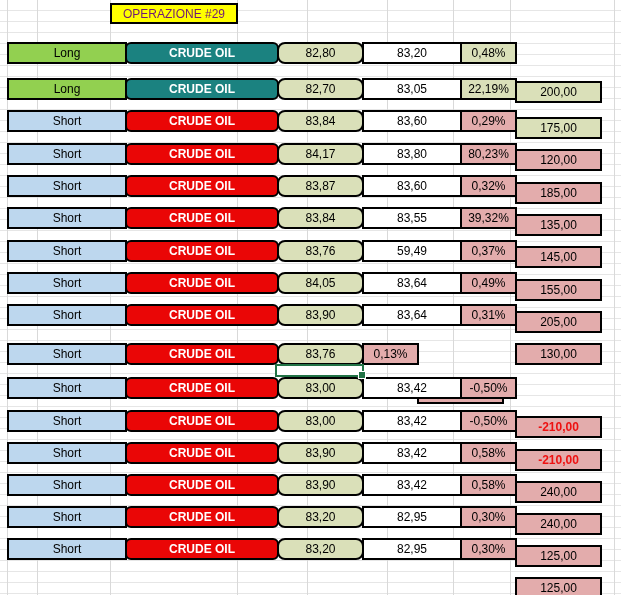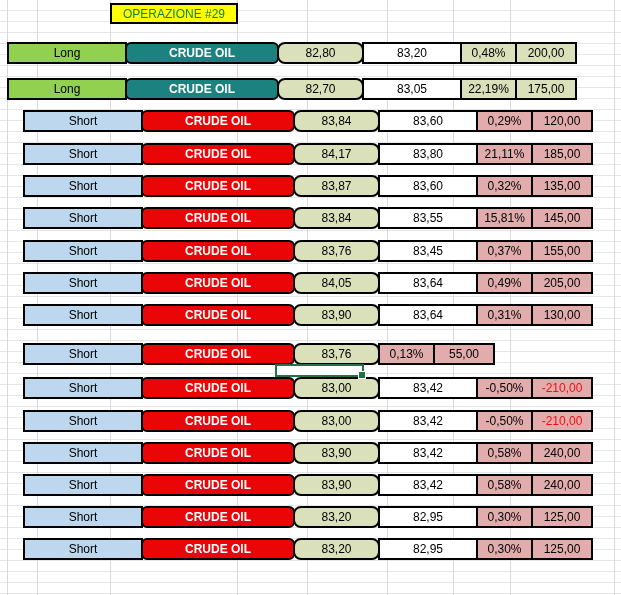--- a/index.html
+++ b/index.html
@@ -27,43 +27,43 @@
       repeating-linear-gradient(to bottom, transparent 0px, transparent 10px, #e6e6e6 10px, #e6e6e6 11px);
     background-repeat:no-repeat,no-repeat,no-repeat,no-repeat,no-repeat,no-repeat,no-repeat,no-repeat,no-repeat,repeat;
     background-position:7px 0,37px 0,110px 0,237px 0,307px 0,387px 0,453px 0,510px 0,614px 0,0 0;
     background-size:1px 100%,1px 100%,1px 100%,1px 100%,1px 100%,1px 100%,1px 100%,1px 100%,1px 100%,100% auto;
   }
   .op-header{
     position:absolute;left:110px;top:3px;width:128px;height:21px;
     box-sizing:border-box;border:2px solid #000;
     background:#ffff00;
     display:flex;align-items:center;justify-content:center;
-    font-size:12px;color:#15803d;
+    font-size:12px;color:#701a75;
   }
   .row{position:absolute;left:7px;height:22px;display:flex;justify-content:space-between;}
   .cell{
     box-sizing:border-box;height:22px;
     border:2px solid #000;margin-left:-2px;
     display:flex;align-items:center;justify-content:center;
     font-size:12px;color:#000;white-space:nowrap;
   }
   .cell:first-child{margin-left:0;}
   .c-side{width:120px;}
   .c-inst{width:154px;font-weight:bold;color:#fff;border-radius:6px;}
   .c-entry{width:87px;background:#dae0b9;border-radius:8px;}
   .c-exit{width:100px;background:#ffffff;}
   .c-pct{width:57px;}
-  .c-amt{width:62px;}
+  .c-amt{width:87px;margin-top:39px;}
   .long  .c-side{background:#92d050;}
   .long  .c-inst{background:#1b8280;}
   .long  .c-pct,.long .c-amt{background:#dae0b9;}
-  .short .c-side{background:#bdd7ee;margin-left:16px;}
+  .short .c-side{background:#bdd7ee;}
   .short .c-inst{background:#ea0606;}
   .short .c-pct,.short .c-amt{background:#e3acac;}
-  .neg{color:#ee1111;}
+  .neg{color:#ee1111;font-weight:bold;}
   .selection{
     position:absolute;left:275px;top:364px;width:89px;height:13px;
     box-sizing:border-box;border:2px solid #217346;background:#fff;
     z-index:5;
   }
   .selection .handle{
     position:absolute;right:-4px;bottom:-4px;width:6px;height:6px;
     background:#217346;border:1px solid #fff;
   }
   .balance{
@@ -108,47 +108,47 @@
     <div class="cell c-exit">83,60</div>
     <div class="cell c-pct">0,29%</div>
     <div class="cell c-amt">120,00</div>
   </div>
 
   <div class="row short" style="top:143px">
     <div class="cell c-side">Short</div>
     <div class="cell c-inst">CRUDE OIL</div>
     <div class="cell c-entry">84,17</div>
     <div class="cell c-exit">83,80</div>
-    <div class="cell c-pct">21,11%</div>
+    <div class="cell c-pct">80,23%</div>
     <div class="cell c-amt">185,00</div>
   </div>
 
   <div class="row short" style="top:175px">
     <div class="cell c-side">Short</div>
     <div class="cell c-inst">CRUDE OIL</div>
     <div class="cell c-entry">83,87</div>
     <div class="cell c-exit">83,60</div>
     <div class="cell c-pct">0,32%</div>
     <div class="cell c-amt">135,00</div>
   </div>
 
   <div class="row short" style="top:207px">
     <div class="cell c-side">Short</div>
     <div class="cell c-inst">CRUDE OIL</div>
     <div class="cell c-entry">83,84</div>
     <div class="cell c-exit">83,55</div>
-    <div class="cell c-pct">15,81%</div>
+    <div class="cell c-pct">39,32%</div>
     <div class="cell c-amt">145,00</div>
   </div>
 
   <div class="row short" style="top:240px">
     <div class="cell c-side">Short</div>
     <div class="cell c-inst">CRUDE OIL</div>
     <div class="cell c-entry">83,76</div>
-    <div class="cell c-exit">83,45</div>
+    <div class="cell c-exit">59,49</div>
     <div class="cell c-pct">0,37%</div>
     <div class="cell c-amt">155,00</div>
   </div>
 
   <div class="row short" style="top:272px">
     <div class="cell c-side">Short</div>
     <div class="cell c-inst">CRUDE OIL</div>
     <div class="cell c-entry">84,05</div>
     <div class="cell c-exit">83,64</div>
     <div class="cell c-pct">0,49%</div>

